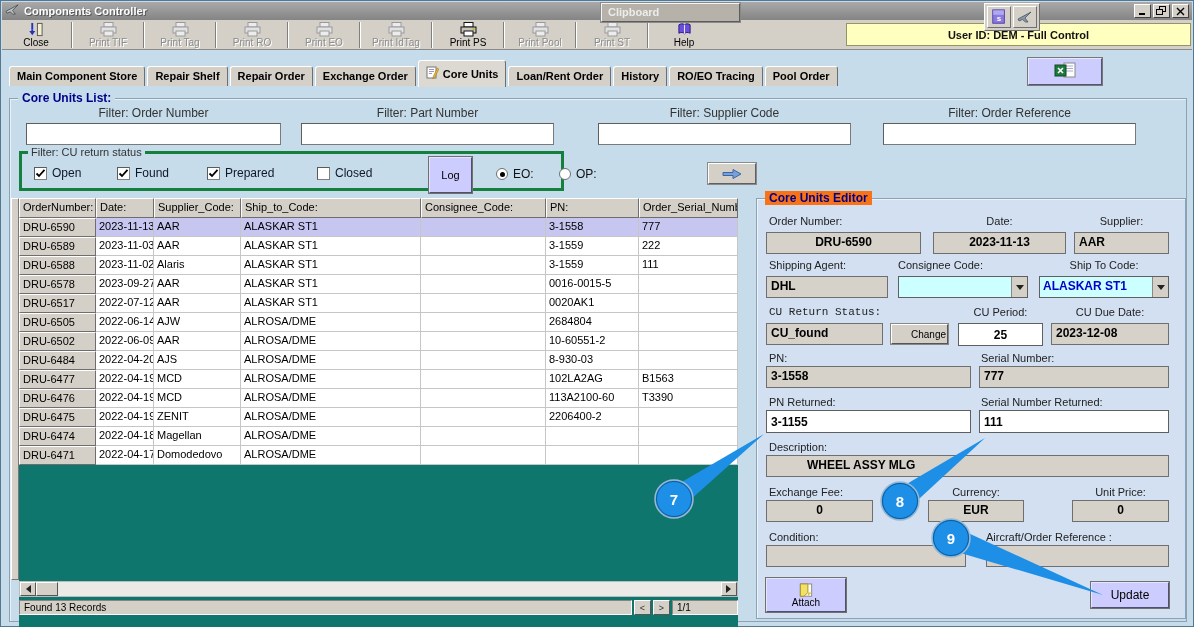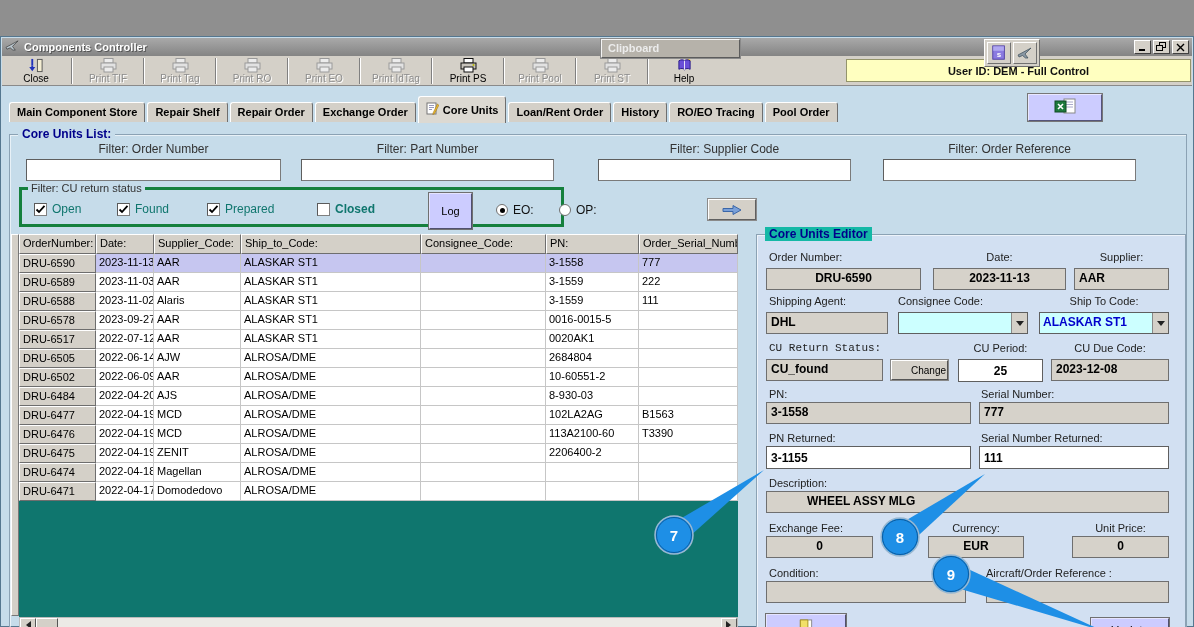--- a/index.html
+++ b/index.html
@@ -1,21 +1,21 @@
 <!DOCTYPE html>
 <html><head>
 <meta charset="utf-8">
 <style>
   * { box-sizing: border-box; }
   html,body { margin:0; padding:0; }
   body {
     width:1194px; height:627px; position:relative; overflow:hidden;
     font-family:"Liberation Sans", sans-serif; background:#8f8f8f;
   }
-  .window { position:absolute; inset:0; background:#c6dcea; border:1px solid #55778f;margin-top:36px; }
+  .window { position:absolute; inset:0; background:#c6dcea; border:1px solid #55778f; }
 
   
   .titlebar { position:absolute; left:1px; right:1px; top:1px; height:18px;
     background:linear-gradient(#a9a9a9,#848484); display:flex; align-items:center; padding:0 3px; }
   .title-text { color:#fff; font-weight:bold; font-size:11px; margin-left:4px;
     text-shadow:1px 1px 0 #555; }
   .clipboard-float { position:absolute; left:600px; top:2px; width:139px; height:19px; z-index:40;
     background:#b6b2aa; border:1px solid #f4f4f4; border-right-color:#5c5c5c; border-bottom-color:#5c5c5c;
     outline:1px solid #8a8a8a; color:#ececec; font-weight:bold; font-size:11px; line-height:17px; padding-left:6px; }
   .mini-panel { position:absolute; left:983px; top:2px; width:56px; height:28px; z-index:35;
@@ -48,32 +48,32 @@
   .excel-btn { position:absolute; left:1027px; top:57px; width:74px; height:27px; background:#ccccff;
     border:1px solid #e8e8ff; border-right-color:#55557a; border-bottom-color:#55557a;
     outline:1px solid #777; display:flex; align-items:center; justify-content:center; }
 
   
   .groupbox { position:absolute; border:1px solid #8ba2b4; box-shadow:inset 1px 1px 0 rgba(255,255,255,.6); }
   .gb-title { position:absolute; top:-8px; left:8px; padding:0 4px; font-weight:bold; font-size:12px; color:#00008b; }
   .core-group { left:8px; top:97px; width:1178px; height:524px; }
   .core-group > .gb-title { background:#c6dcea; }
   .editor-group { left:755px; top:197px; width:430px; height:421px; background:#d2e0f2; }
-  .editor-group > .gb-title { background:#14b8a6; }
+  .editor-group > .gb-title { background:#f97316; }
   .subgroup { position:absolute; left:18px; top:150px; width:545px; height:40px;
     border:3px solid #15803d; }
   .subgroup-title { position:absolute; top:-8px; left:6px; background:#c6dcea; padding:0 3px; font-size:11px; color:#333; }
 
   
   .filter-col { position:absolute; top:105px; }
   .filter-label { font-size:12px; color:#333; text-align:center; margin-bottom:3px; }
   .filter-input, .txtinput { display:block; background:#fff; border:1px solid #7a7a7a;
     border-top-color:#5e5e5e; border-left-color:#5e5e5e; height:22px; font-family:inherit;
     font-size:12px; padding:1px 4px; }
-  .cb-item { position:absolute; display:flex; align-items:center; gap:5px; font-size:12px; color:#0f766e; }
+  .cb-item { position:absolute; display:flex; align-items:center; gap:5px; font-size:12px; color:#0f172a; }
   .cb-box { width:13px; height:13px; background:#fff; border:1px solid #808080;
     border-top-color:#5a5a5a; border-left-color:#5a5a5a; display:flex; align-items:center; justify-content:center; }
   .rb-item { position:absolute; display:flex; align-items:center; gap:5px; font-size:12px; color:#111; }
   .rb-circle { width:12px; height:12px; border-radius:50%; background:#fff; border:1px solid #707070;
     display:flex; align-items:center; justify-content:center; }
   .rb-dot { width:5px; height:5px; border-radius:50%; background:#000; }
   .btn-lav { background:#ccccff; border:1px solid #e4e4ff; border-right-color:#50506e;
     border-bottom-color:#50506e; outline:1px solid #707070; font-size:11px; color:#000;
     display:flex; align-items:center; justify-content:center; font-family:inherit; }
   .log-btn { position:absolute; left:428px; top:156px; width:43px; height:36px; }
@@ -363,21 +363,21 @@
           <span>Found</span>
         </div>
         <div class="cb-item" style="left: 185px; top: 12px;">
           <span class="cb-box">
             <svg width="11" height="11" viewBox="0 0 11 11">
               <path d="M1.5 5.5 L4 8 L9.5 1.8" stroke="#000" stroke-width="1.8" fill="none"></path>
             </svg>
           </span>
           <span>Prepared</span>
         </div>
-        <div class="cb-item" style="left: 295px; top: 12px; font-weight: bold;">
+        <div class="cb-item" style="left: 295px; top: 12px;">
           <span class="cb-box"></span>
           <span>Closed</span>
         </div>
       </div>
   </div>
   <button class="btn-lav log-btn">Log</button>
   <div id="radio-group">
       <div class="rb-item" style="left: 495px; top: 166px;">
         <span class="rb-circle">
           <span class="rb-dot"></span>
@@ -550,21 +550,21 @@
   </div>
 
   <div class="elabel" style="left:768px;top:214px;">Order Number:</div>
   <div class="elabel ctr" style="left:932px;top:214px;width:133px;">Date:</div>
   <div class="elabel ctr" style="left:1073px;top:214px;width:95px;">Supplier:</div>
   <div class="elabel" style="left:768px;top:258px;">Shipping Agent:</div>
   <div class="elabel" style="left:897px;top:258px;">Consignee Code:</div>
   <div class="elabel ctr" style="left:1038px;top:258px;width:130px;">Ship To Code:</div>
   <div class="elabel" style="left:768px;top:305px;font-family:Liberation Mono, monospace;">CU Return Status:</div>
   <div class="elabel ctr" style="left:957px;top:305px;width:85px;">CU Period:</div>
-  <div class="elabel ctr" style="left:1050px;top:305px;width:118px;">CU Due Code:</div>
+  <div class="elabel ctr" style="left:1050px;top:305px;width:118px;">CU Due Date:</div>
   <div class="elabel" style="left:768px;top:351px;">PN:</div>
   <div class="elabel" style="left:980px;top:351px;">Serial Number:</div>
   <div class="elabel" style="left:768px;top:395px;">PN Returned:</div>
   <div class="elabel" style="left:980px;top:395px;">Serial Number Returned:</div>
   <div class="elabel" style="left:768px;top:440px;">Description:</div>
   <div class="elabel" style="left:768px;top:485px;">Exchange Fee:</div>
   <div class="elabel ctr" style="left:927px;top:485px;width:96px;">Currency:</div>
   <div class="elabel ctr" style="left:1071px;top:485px;width:97px;">Unit Price:</div>
   <div class="elabel" style="left:768px;top:530px;">Condition:</div>
   <div class="elabel" style="left:985px;top:530px;">Aircraft/Order Reference :</div>

